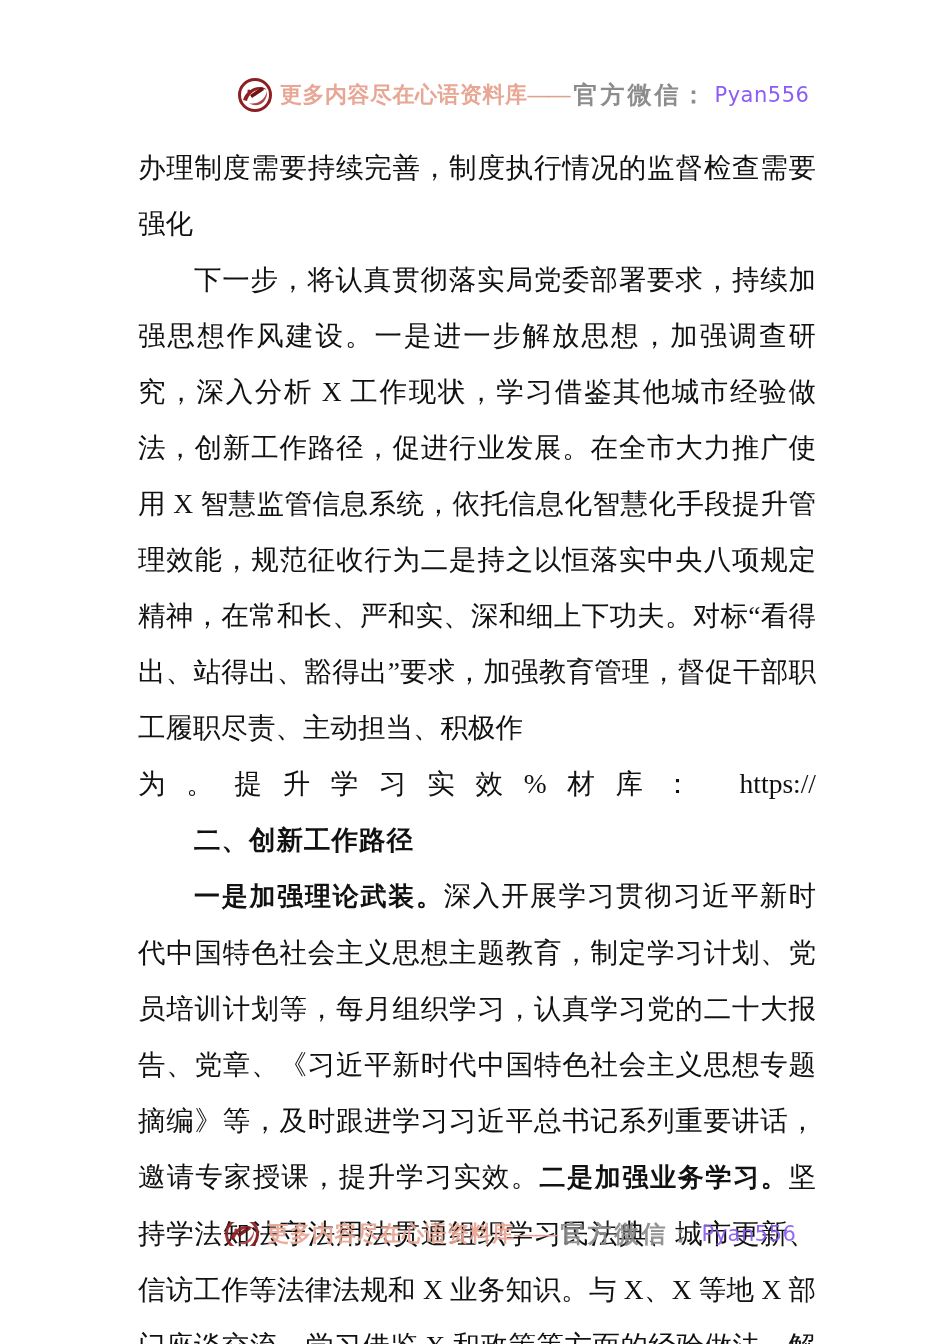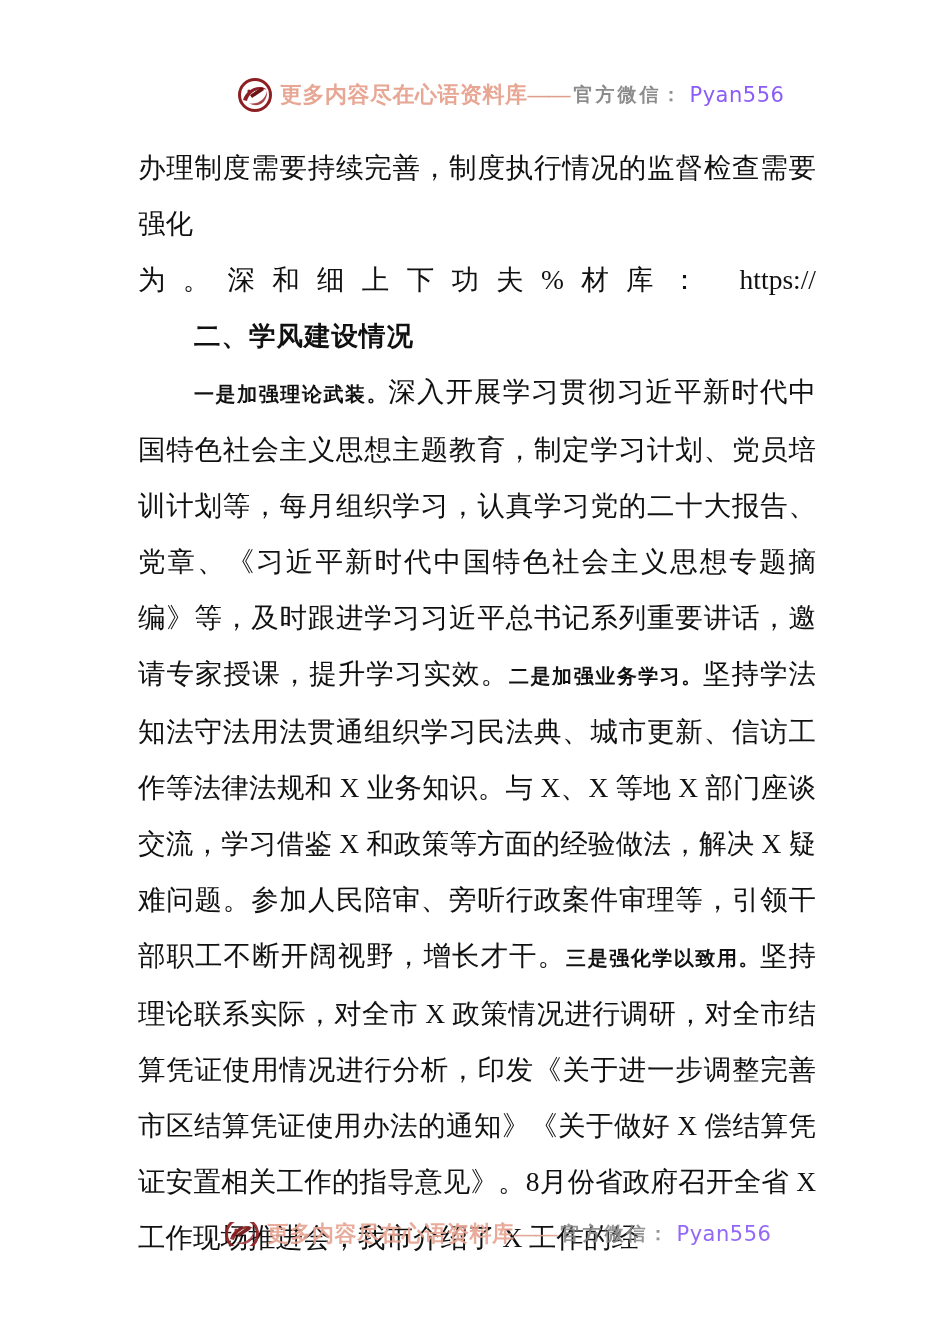--- a/index.html
+++ b/index.html
@@ -63,21 +63,21 @@
     color: #e8a694;
   }
   .wm-dash {
     font-size: 22px;
     font-weight: 700;
     color: #e0a08f;
     letter-spacing: -1px;
   }
   .wm-sub {
     font-family: "DejaVu Serif", "Liberation Serif", serif;
-    font-size: 19px;
+    font-size: 24px;
     font-weight: 700;
     color: #8c8c8c;
     letter-spacing: 3px;
     margin-left: 4px;
   }
   .wm-handle {
     font-family: "DejaVu Sans", "Liberation Sans", sans-serif;
     font-size: 21px;
     font-weight: 400;
     color: #8b5cf6;
@@ -109,22 +109,22 @@
     font-weight: 700;
     text-indent: 56px;
     text-align: left;
     font-family: "DejaVu Sans", "Liberation Sans", sans-serif;
     font-size: 26.5px;
     letter-spacing: 1px;
   }
 
   .b {
     font-weight: 700;
-    font-family: Liberation Sans, sans-serif;
-    font-size: 20px;
+    font-family: Liberation Serif, serif;
+    font-size: 26px;
     letter-spacing: 0.5px;
   }
 
   
   .wide-line {
     display: block;
     text-align: justify;
     text-align-last: justify;
   }
 </style>
@@ -146,27 +146,28 @@
     <span class="wm-main">更多内容尽在心语资料库</span>
     <span class="wm-dash">——</span>
     <span class="wm-sub">官方微信：</span>
     <span class="wm-handle">Pyan556</span>
   </div>
 
   <div class="doc-body">
 
     <p class="para last-full"><span>办理制度需要持续完善，制度执行情况的监督检查需要强化</span></p>
 
+    <p class="para indent"><span>下一步，将认真贯彻落实局党委部署要求，持续加强思想作风建设。一是进一步解放思想，加强调查研究，深入分析 X 工作现状，学习借鉴其他城市经验做法，创新工作路径，促进行业发展。在全市大力推广使用 X 智慧监管信息系统，依托信息化智慧化手段提升管理效能，规范征收行为二是持之以恒落实中央八项规定精神，在常和长、严和实、深和细上下功夫。对标“看得出、站得出、豁得出”要求，加强教育管理，督促干部职工履职尽责、主动担当、积极作</span></p>
 
     <p class="para">
-        <span class="wide-line">为。深和细上下功夫%材库： https://</span>
+        <span class="wide-line">为。提升学习实效%材库： https://</span>
       </p>
 
 
-    <p class="para heading"><span>二、学风建设情况</span></p>
+    <p class="para heading"><span>二、创新工作路径</span></p>
 
     <p class="para indent"><span class="b">一是加强理论武装。</span><span>深入开展学习贯彻习近平新时代中国特色社会主义思想主题教育，制定学习计划、党员培训计划等，每月组织学习，认真学习党的二十大报告、党章、《习近平新时代中国特色社会主义思想专题摘编》等，及时跟进学习习近平总书记系列重要讲话，邀请专家授课，提升学习实效。</span><span class="b">二是加强业务学习。</span><span>坚持学法知法守法用法贯通组织学习民法典、城市更新、信访工作等法律法规和 X 业务知识。与 X、X 等地 X 部门座谈交流，学习借鉴 X 和政策等方面的经验做法，解决 X 疑难问题。参加人民陪审、旁听行政案件审理等，引领干部职工不断开阔视野，增长才干。</span><span class="b">三是强化学以致用。</span><span>坚持理论联系实际，对全市 X 政策情况进行调研，对全市结算凭证使用情况进行分析，印发《关于进一步调整完善市区结算凭证使用办法的通知》《关于做好 X 偿结算凭证安置相关工作的指导意见》。8月份省政府召开全省 X 工作现场推进会，我市介绍了 X 工作的经</span></p>
 
   </div>
 
   <div class="watermark watermark-bottom">
     <span class="wm-logo">
       <svg width="34" height="34" viewBox="0 0 34 34" aria-hidden="true">
         <circle cx="17" cy="17" r="15.5" fill="none" stroke="#8d1f22" stroke-width="3"></circle>
         <path d="M5 22 C 9 9, 24 6, 29 12 C 24 9, 12 12, 9 23 Z" fill="#8d1f22"></path>

